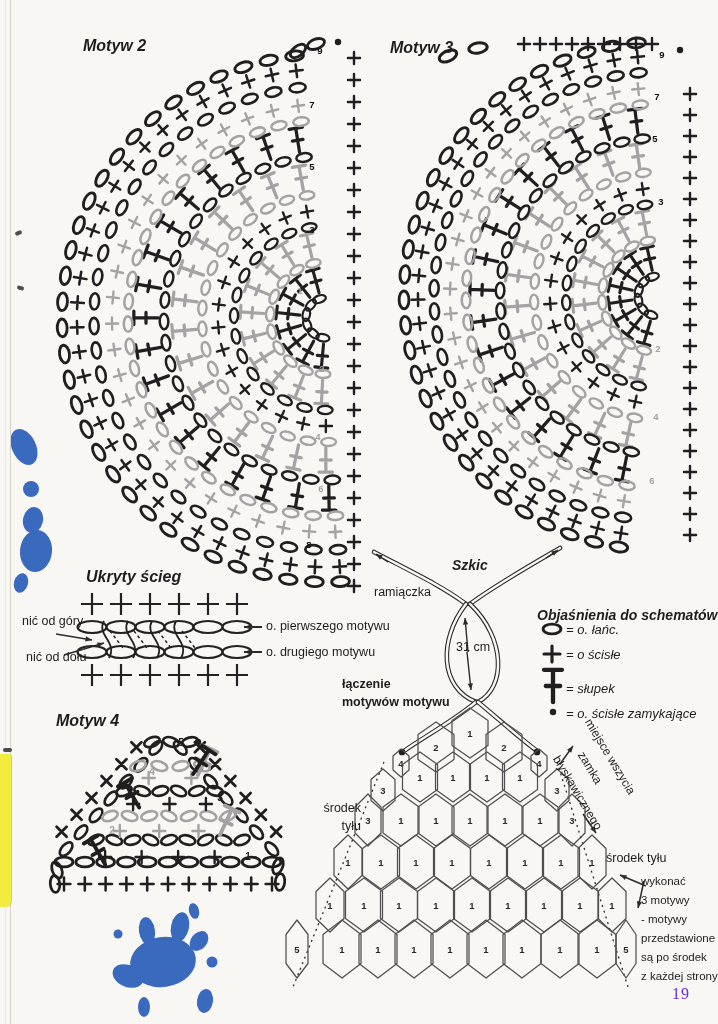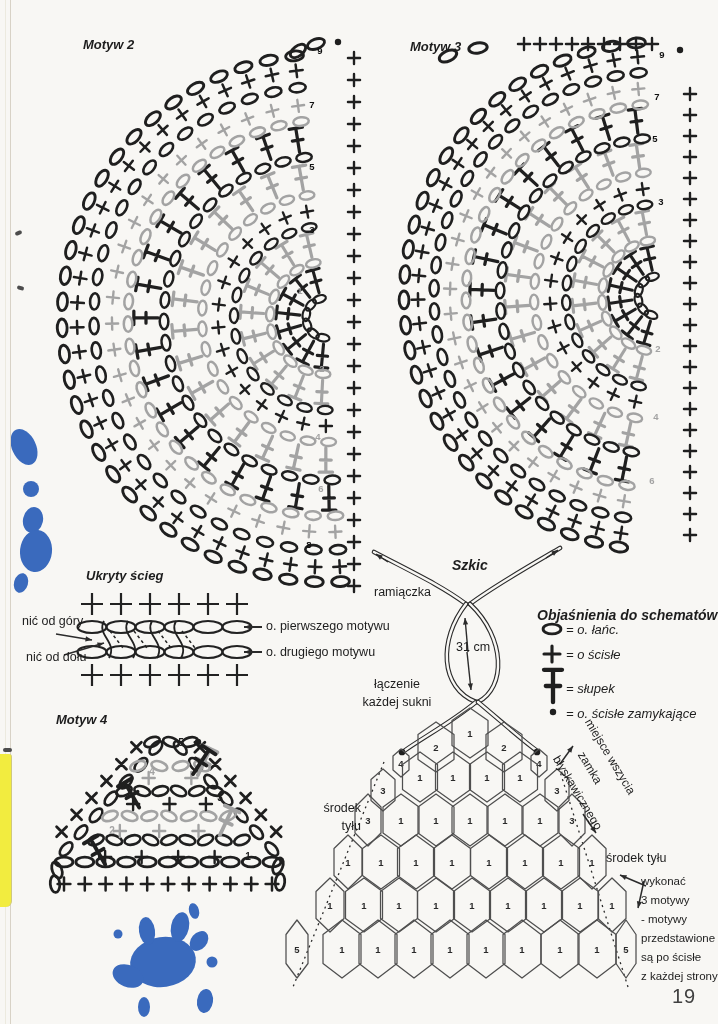--- a/index.html
+++ b/index.html
@@ -1,33 +1,33 @@
 <!DOCTYPE html>
 <html><head>
 <meta charset="utf-8">
 <style>
   html,body{margin:0;padding:0;background:#e9e7e1;}
   .page{position:relative;width:718px;height:1024px;background:#f8f7f4;overflow:hidden;
         font-family:"Liberation Sans",sans-serif;}
   svg{position:absolute;left:0;top:0;}
   .lbl{position:absolute;color:#1d1d1d;white-space:nowrap;font-family:"Liberation Sans",sans-serif;}
-  .h{font-weight:bold;font-style:italic;font-size:13px;}
+  .h{font-weight:bold;font-style:italic;font-size:16px;}
   .h2{font-weight:bold;font-style:italic;font-size:14px;margin-top:8px;}
   .t12{font-size:12.5px;}
   .t11{font-size:11.5px;line-height:19px;}
   .it{font-style:italic;font-size:13px;}
   .rot{transform:rotate(59deg);transform-origin:0 0;font-size:12px;}
-  .ralign{text-align:center;width:110px;}
+  .ralign{text-align:left;width:110px;font-weight:bold;}
   .calign{text-align:right;width:58px;}
   .crease{position:absolute;left:10px;top:0;width:1px;height:1024px;background:#d8d2c6;}
   .crease2{position:absolute;left:5px;top:0;width:1px;height:1024px;background:#eceadf;}
   .yellowstrip{position:absolute;left:0;top:754px;width:11px;height:153px;background:#f2ec3f;
         border-right:1px solid #cfc87e;border-radius:0 3px 6px 0;}
   .speck{position:absolute;width:7px;height:4px;background:#4c4c4c;border-radius:2px;}
-  .pagenum{font-size:20px;color:#404040;letter-spacing:1px;}
+  .pagenum{font-size:16px;color:#6d28d9;letter-spacing:1px;font-family:Liberation Serif, serif;}
 </style>
 </head>
 <body>
 
 <div class="page">
 
   <svg id="art" width="718" height="1024" viewBox="0 0 718 1024">
       <g>
         <ellipse cx="0" cy="0" rx="6.66" ry="3.69" fill="none" stroke="#1f1f1f" stroke-width="2.16" transform="translate(322.81386263864954 337.7445822623475) rotate(189.16666666666669)"></ellipse>
         <ellipse cx="0" cy="0" rx="6.66" ry="3.69" fill="none" stroke="#1f1f1f" stroke-width="2.16" transform="translate(313.2784355944447 333.4324916677544) rotate(219.5)"></ellipse>
@@ -981,29 +981,29 @@
     </svg>
 
   <div class="crease2"></div>
   <div class="crease"></div>
   <div class="speck" style="left:15px;top:231px;transform:rotate(-20deg)"></div>
   <div class="speck" style="left:17px;top:286px;transform:rotate(15deg)"></div>
   <div class="speck" style="left:3px;top:748px;width:9px"></div>
   <div class="yellowstrip"></div>
 
   <div class="lbl h" style="left:83px;top:37px">Motyw 2</div>
-  <div class="lbl h" style="left:410px;top:39px">Motyw 3</div>
+  <div class="lbl h" style="left:390px;top:39px">Motyw 3</div>
   <div class="lbl h" style="left:56px;top:712px">Motyw 4</div>
   <div class="lbl h" style="left:86px;top:568px">Ukryty ścieg</div>
   <div class="lbl h2" style="left:452px;top:549px">Szkic</div>
 
   <div class="lbl t12" style="left:374px;top:585px">ramiączka</div>
   <div class="lbl t12" style="left:456px;top:640px">31 cm</div>
   <div class="lbl t12 ralign" style="left:342px;top:677px">łączenie</div>
-  <div class="lbl t12 ralign" style="left:342px;top:695px">każdej sukni</div>
+  <div class="lbl t12 ralign" style="left:342px;top:695px">motywów motywu</div>
 
   <div class="lbl t12" style="left:22px;top:614px">nić od góry</div>
   <div class="lbl t12" style="left:26px;top:650px">nić od dołu</div>
   <div class="lbl t12" style="left:266px;top:619px">o. pierwszego motywu</div>
   <div class="lbl t12" style="left:266px;top:645px">o. drugiego motywu</div>
 
   <div class="lbl h2" style="left:537px;top:599px">Objaśnienia do schematów:</div>
   <div class="lbl it" style="left:566px;top:622px">= o. łańc.</div>
   <div class="lbl it" style="left:566px;top:647px">= o ścisłe</div>
   <div class="lbl it" style="left:566px;top:681px">= słupek</div>
@@ -1015,18 +1015,18 @@
 
   <div class="lbl rot" style="left:594px;top:716px">miejsce wszycia</div>
   <div class="lbl rot" style="left:587px;top:749px">zamka</div>
   <div class="lbl rot" style="left:562px;top:753px">błyskawicznego</div>
 
   <div>
     <div class="lbl t11" style="left:641px;top:872px">wykonać</div>
     <div class="lbl t11" style="left:641px;top:891px">3 motywy</div>
     <div class="lbl t11" style="left:641px;top:910px">- motywy</div>
     <div class="lbl t11" style="left:641px;top:929px">przedstawione</div>
-    <div class="lbl t11" style="left:641px;top:948px">są po ścisłe</div>
+    <div class="lbl t11" style="left:641px;top:948px">są po środek</div>
     <div class="lbl t11" style="left:641px;top:967px">z każdej strony</div>
   </div>
 
   <div class="lbl pagenum" style="left:672px;top:985px">19</div>
 </div>
 
 </body></html>

